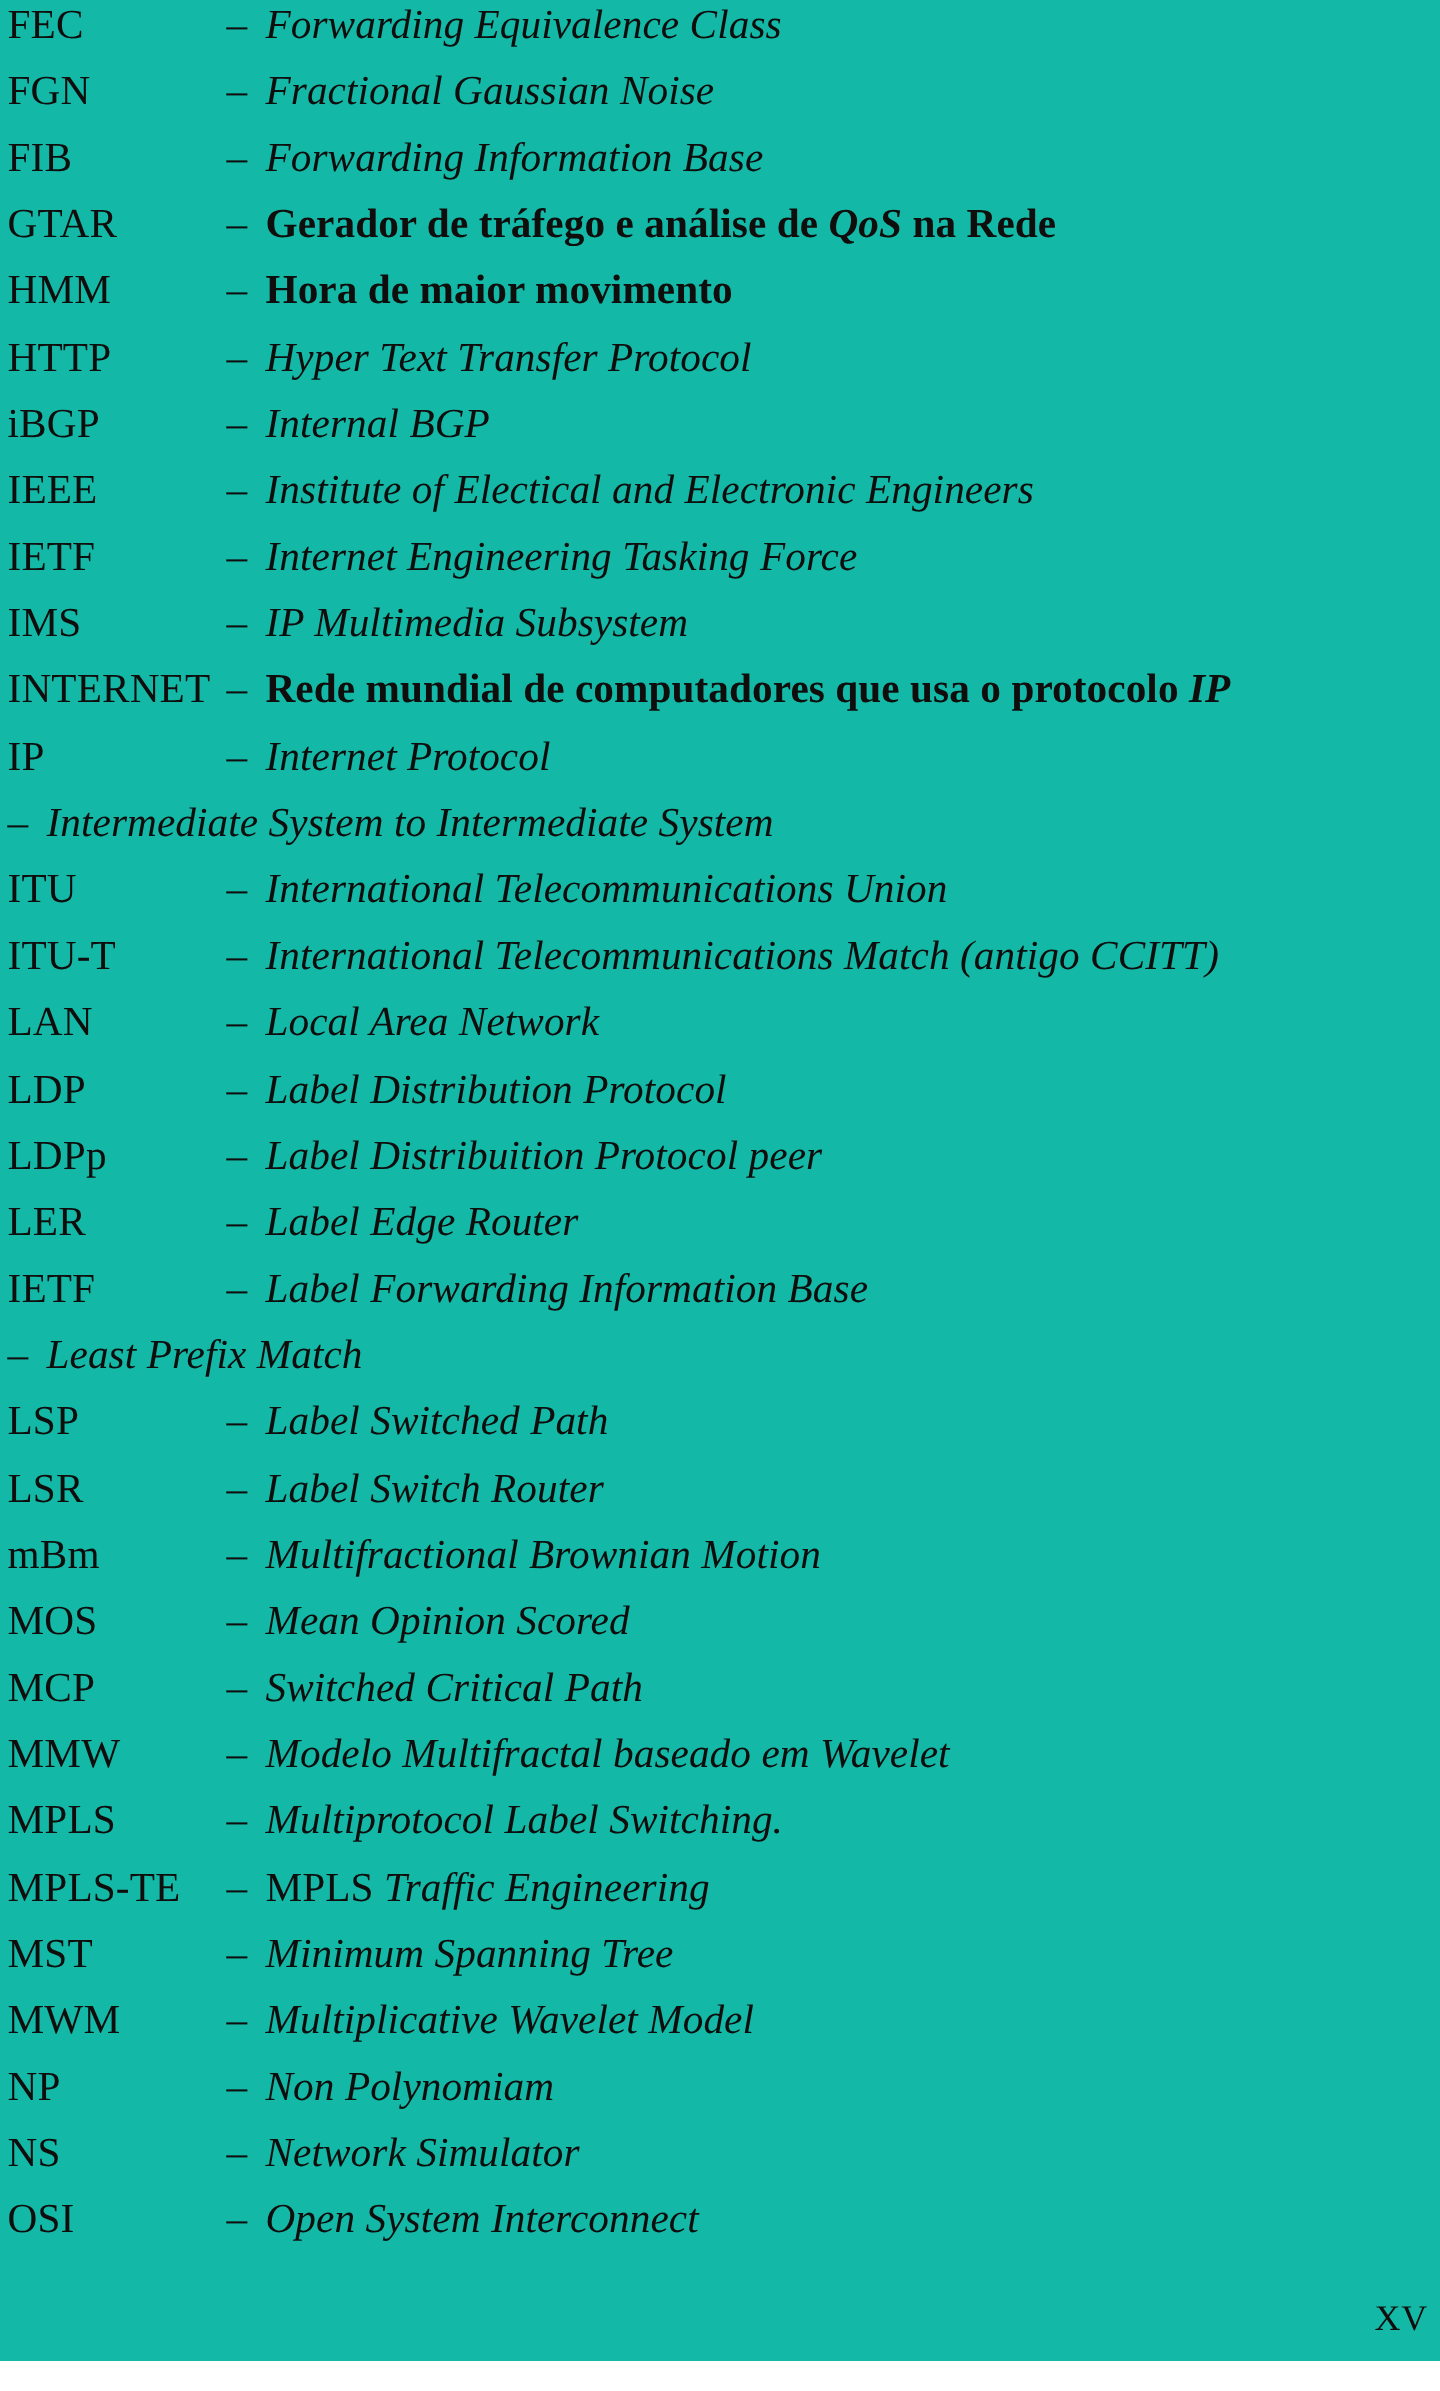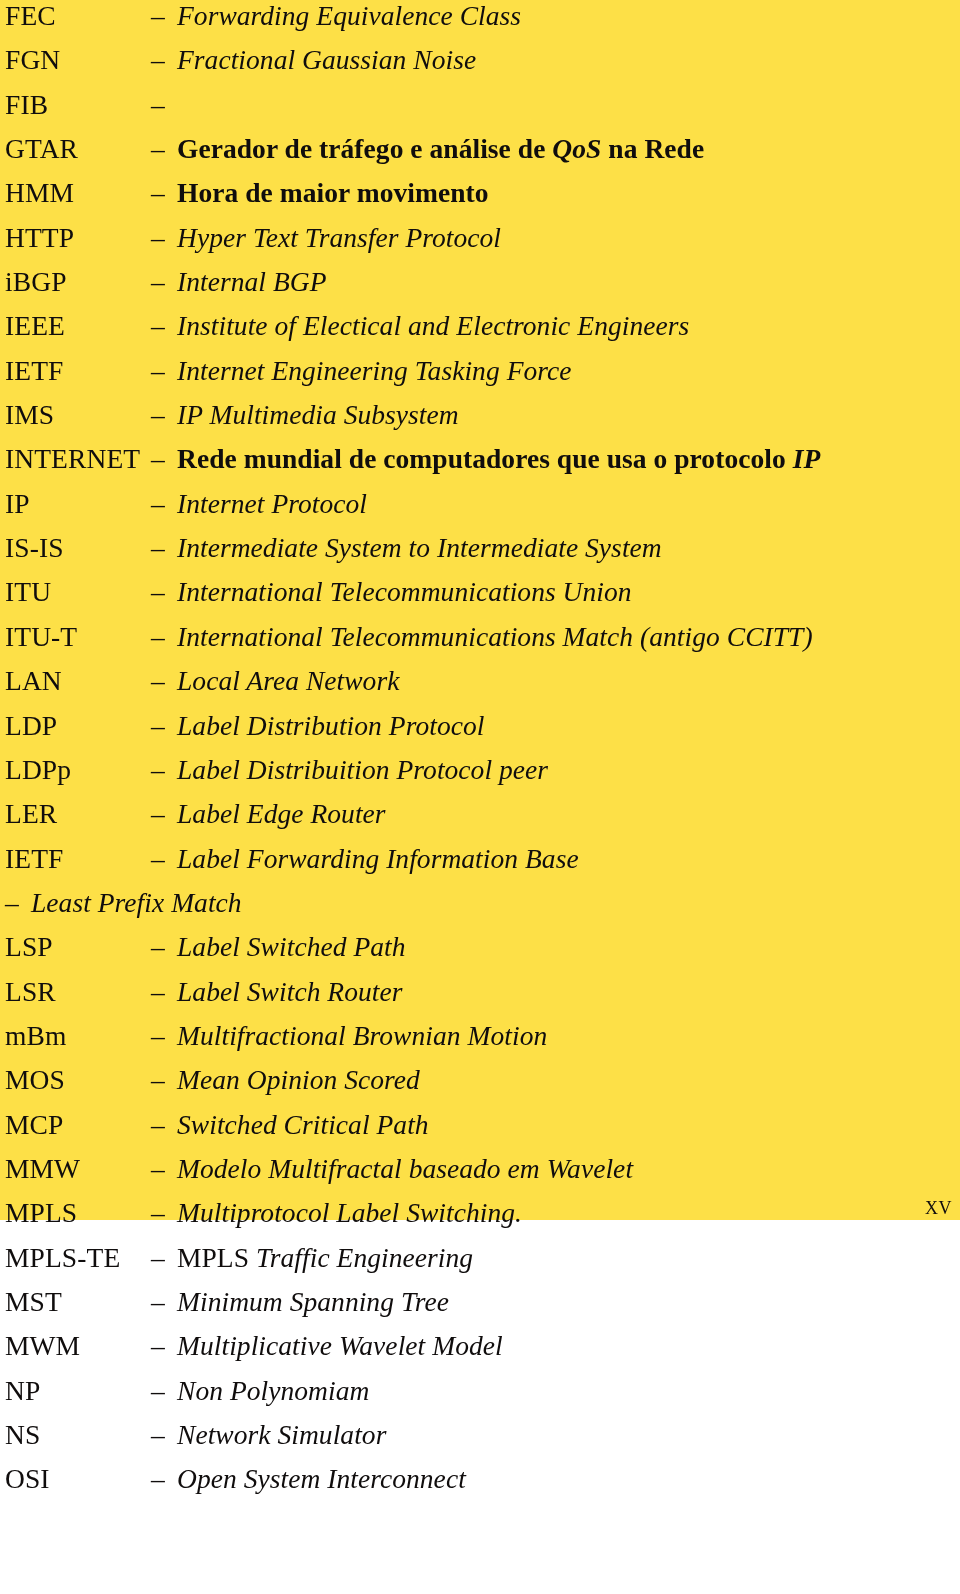--- a/index.html
+++ b/index.html
@@ -15,22 +15,22 @@
     font-family: "Liberation Serif", "DejaVu Serif", serif;
     color: #100d0d;
     -webkit-font-smoothing: antialiased;
   }
 
   #page {
     position: absolute;
     left: 0;
     top: 0;
     width: 960px;
-    height: 1220px;
-    background: #fde047;
+    height: 1574px;
+    background: #14b8a6;
   }
 
   #glossary-list {
     position: absolute;
     left: 5px;
     top: -6px;
     width: 950px;
   }
 
   .glossary-row {
@@ -73,22 +73,22 @@
     font-style: italic;
   }
   
   .definition .upright {
     font-style: normal;
   }
 
   #page-number {
     position: absolute;
     right: 8px;
-    bottom: 0;
-    font-size: 25px;
+    bottom: 12px;
+    font-size: 34px;
     font-style: normal;
     font-variant: small-caps;
     letter-spacing: 0.5px;
   }
 </style>
 </head>
 <body>
 
 <div id="page">
   <div id="glossary-list">
@@ -98,20 +98,21 @@
         <span class="definition">Forwarding Equivalence Class</span>
       </div>
       <div class="glossary-row">
         <span class="term">FGN</span>
         <span class="dash">–</span>
         <span class="definition">Fractional Gaussian Noise</span>
       </div>
       <div class="glossary-row">
         <span class="term">FIB</span>
         <span class="dash">–</span>
+        <span class="definition">Forwarding Information Base</span>
       </div>
       <div class="glossary-row">
         <span class="term">GTAR</span>
         <span class="dash">–</span>
         <span class="definition roman">Gerador de tráfego e análise de <span class="ital">QoS</span> na Rede</span>
       </div>
       <div class="glossary-row">
         <span class="term">HMM</span>
         <span class="dash">–</span>
         <span class="definition roman">Hora de maior movimento</span>
@@ -145,21 +146,20 @@
         <span class="term">INTERNET</span>
         <span class="dash">–</span>
         <span class="definition roman">Rede mundial de computadores que usa o protocolo <span class="ital">IP</span></span>
       </div>
       <div class="glossary-row">
         <span class="term">IP</span>
         <span class="dash">–</span>
         <span class="definition">Internet Protocol</span>
       </div>
       <div class="glossary-row">
-        <span class="term">IS-IS</span>
         <span class="dash">–</span>
         <span class="definition">Intermediate System to Intermediate System</span>
       </div>
       <div class="glossary-row">
         <span class="term">ITU</span>
         <span class="dash">–</span>
         <span class="definition">International Telecommunications Union</span>
       </div>
       <div class="glossary-row">
         <span class="term">ITU-T</span>

